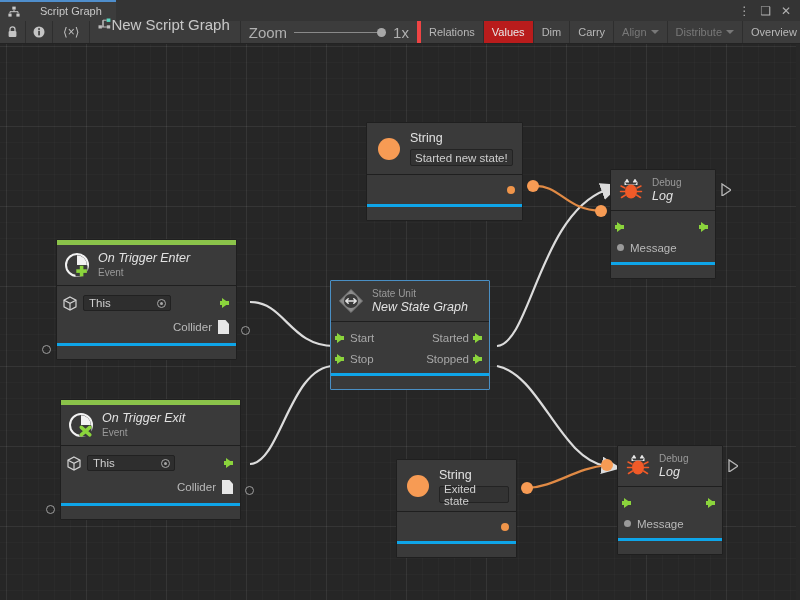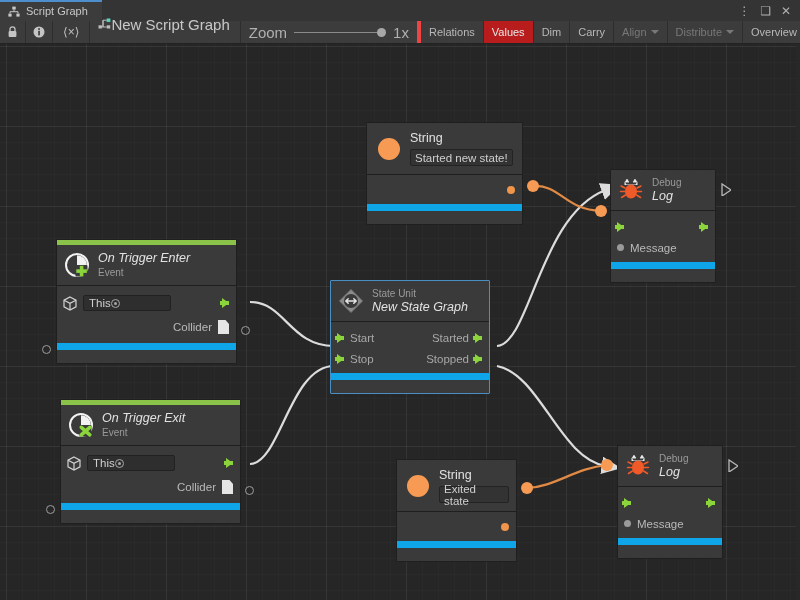--- a/index.html
+++ b/index.html
@@ -22,21 +22,21 @@
     width: 800px; height: 21px;
     background: #343434;
     display: flex; align-items: stretch;
   }
   .tab {
     position: relative;
     height: 21px;
     padding: 0 14px 0 8px;
     background: #3c3c3c;
     display: flex; align-items: center;
-    gap: 6px;
+    gap: 20px;
     box-sizing: border-box;
     border-top: 2px solid #4f8ecc;
   }
   .tab-label {
     font-size: 11px; color: #c8c8c8; line-height: 1;
     white-space: nowrap;
   }
   .titlebar-spacer { flex: 1; }
   .win-btns {
     display: flex; align-items: center; gap: 10px;
@@ -138,21 +138,21 @@
   }
   .node-icon { flex: 0 0 auto; width: 26px; height: 26px; display:flex; align-items:center; justify-content:center; }
   .node-titles { display: flex; flex-direction: column; justify-content: center; min-width: 0; }
   .node-sub { font-size: 10px; color: #9a9a9a; line-height: 13px; white-space: nowrap; }
   .node-title { font-size: 12.5px; color: #e2e2e2; line-height: 15px; white-space: nowrap; font-style: italic; }
   .node-title-single { font-size: 12.5px; color: #e2e2e2; line-height: 15px; white-space: nowrap; }
 
   .node-body {
     padding: 5px 0 4px 0;
     background: #3a3a3a;
-    border-bottom: 7px solid #0ea5e9;
+    border-bottom: 3px solid #0ea5e9;
   }
   .node-foot {
     height: 13px;
     background: #3a3a3a;
   }
 
   .port-row {
     display: flex; align-items: center;
     height: 21px;
     padding: 0 7px 0 6px;
@@ -173,21 +173,21 @@
   .arrow-green::before {
     content: ""; position: absolute;
     left: -9px; top: -2px;
     width: 9px; height: 4px; background: #8bd43c;
   }
   .dot-gray { width: 7px; height: 7px; border-radius: 50%; background: #9a9a9a; }
   .dot-orange-sm { width: 8px; height: 8px; border-radius: 50%; background: #f0954a; }
   .dot-orange-lg { width: 22px; height: 22px; border-radius: 50%; background: #f79b54; }
 
   .field {
-    display: flex; align-items: center; justify-content: flex-start;
+    display: flex; align-items: center; justify-content: space-between;
     background: #2e2e2e;
     border: 1px solid #212121;
     border-radius: 2px;
     height: 16px;
     padding: 0 4px 0 5px;
     box-sizing: border-box;
     font-size: 11.5px; color: #cfcfcf;
   }
   .field.obj { width: 88px; }
   .field.strval {

